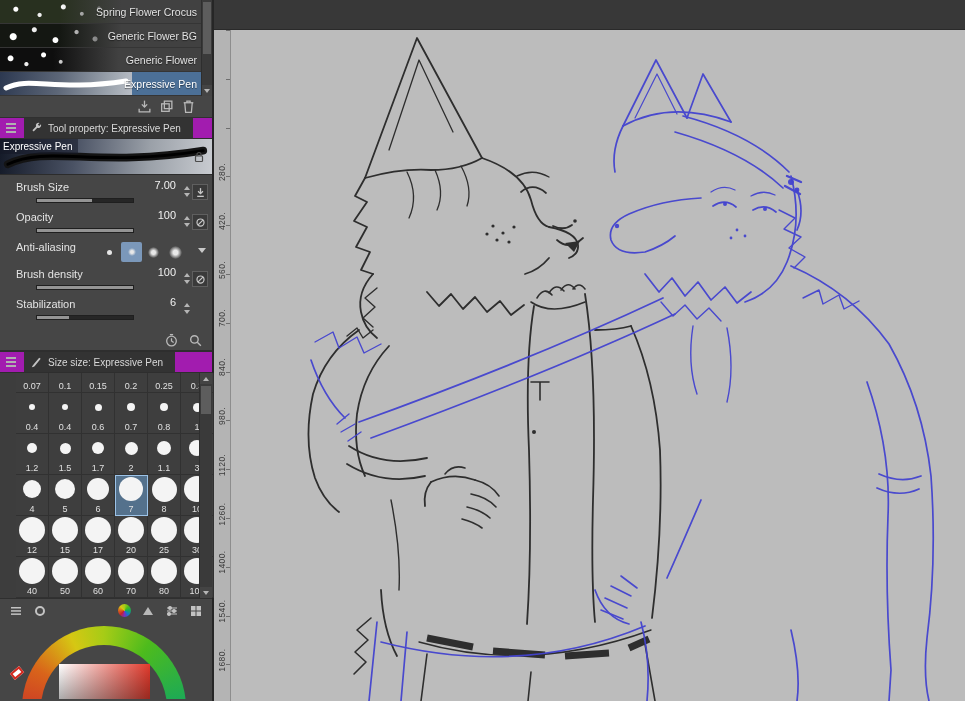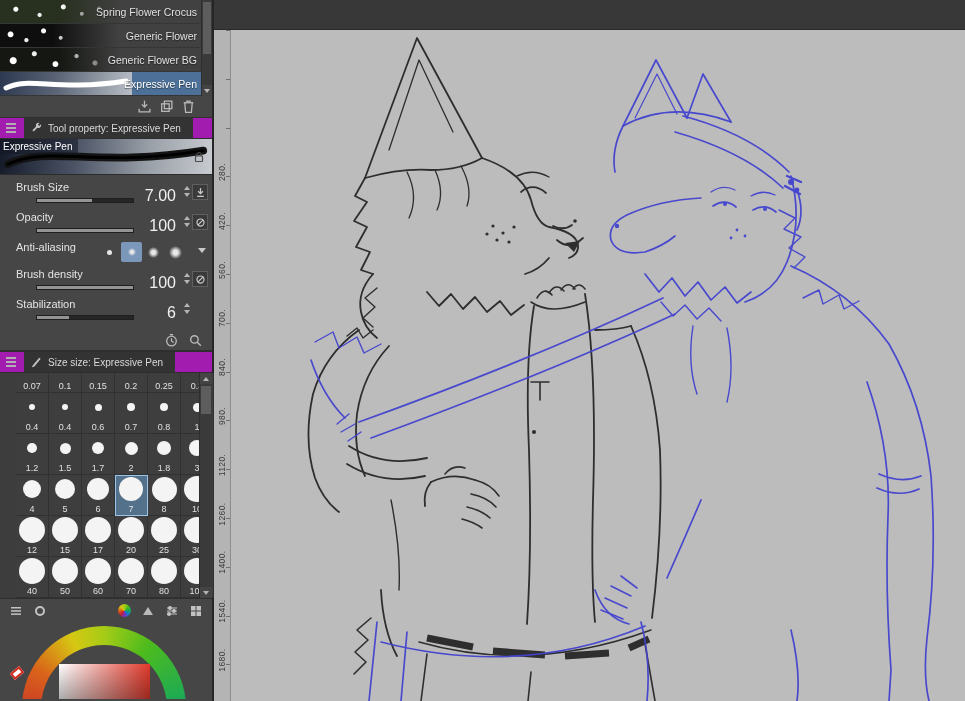--- a/index.html
+++ b/index.html
@@ -70,21 +70,21 @@
   .pv-label{position:absolute;left:0;top:0;font-size:10px;color:#fff;background:rgba(20,24,38,.55);padding:2px 6px 2px 3px;}
   .pv-lock{position:absolute;right:6px;top:50%;transform:translateY(-50%);width:14px;height:14px;}
   .pv-lock svg{width:14px;height:14px;display:block;}
 
   
   .tp-controls{padding:4px 0;background:#464646;}
   .ctl-row{position:relative;height:30px;}
   .ctl-label{position:absolute;left:16px;top:2px;font-size:11px;color:#e3e3e3;}
   .ctl-slider{position:absolute;left:36px;top:19px;width:98px;height:5px;background:#262626;border:1px solid #1f1f1f;box-sizing:border-box;}
   .ctl-fill{height:100%;background:#949494;}
-  .ctl-val{position:absolute;right:36px;top:8px;font-size:16px;color:#f0f0f0;text-align:right;min-width:34px;}
+  .ctl-val{position:absolute;right:36px;top:0;font-size:11px;color:#f0f0f0;text-align:right;min-width:34px;}
   .ctl-spin{position:absolute;right:22px;top:7px;display:flex;flex-direction:column;gap:3px;cursor:pointer;}
   .pbtn{position:absolute;right:4px;top:5px;width:16px;height:16px;background:#3a3a3a;border:1px solid #5f5f5f;box-sizing:border-box;display:flex;align-items:center;justify-content:center;cursor:pointer;}
   .pbtn svg{width:11px;height:11px;display:block;}
   .aa-row{height:27px;}
   .aa-group{position:absolute;right:26px;top:3px;display:flex;gap:1px;}
   .aa-opt{width:21px;height:20px;display:flex;align-items:center;justify-content:center;border-radius:2px;cursor:pointer;}
   .aa-opt.sel{background:#7b98ba;}
   .aa-dot{border-radius:50%;background:#e6e6e6;}
   .aa-dot.soft{background:radial-gradient(circle,#e8e8e8 25%,rgba(232,232,232,0) 72%);}
   .aa-chev{position:absolute;right:6px;top:9px;width:0;height:0;border-left:4px solid transparent;border-right:4px solid transparent;border-top:5px solid #c9c9c9;cursor:pointer;}
@@ -143,26 +143,26 @@
 
   <aside class="left">
 
     <div class="subtool">
       <div id="subtoolList">
           <div class="st-row">
             <div class="st-thumb t0"></div>
             <span class="st-label">Spring Flower Crocus</span>
           </div>
           <div class="st-row">
+            <div class="st-thumb t1"></div>
+            <span class="st-label">Generic Flower BG</span>
+          </div>
+          <div class="st-row">
             <div class="st-thumb t2"></div>
             <span class="st-label">Generic Flower</span>
-          </div>
-          <div class="st-row">
-            <div class="st-thumb t1"></div>
-            <span class="st-label">Generic Flower BG</span>
           </div>
           <div class="st-row sel">
             <div class="st-thumb t3">
               <svg viewBox="0 0 132 23">
                 <path d="M6 16 C 30 4, 55 20, 126 9" stroke="#fff" stroke-width="5" fill="none" stroke-linecap="round"></path>
               </svg>
             </div>
             <span class="st-label">Expressive Pen</span>
           </div>
         </div>
@@ -437,21 +437,21 @@
               <div class="size-cell full">
                 <div class="dotwrap">
                   <div class="size-dot" style="width: 13px; height: 13px;"></div>
                 </div>
                 <div class="size-num">2</div>
               </div>
               <div class="size-cell full">
                 <div class="dotwrap">
                   <div class="size-dot" style="width: 14px; height: 14px;"></div>
                 </div>
-                <div class="size-num">1.8</div>
+                <div class="size-num">1.1</div>
               </div>
               <div class="size-cell full">
                 <div class="dotwrap">
                   <div class="size-dot" style="width: 16px; height: 16px;"></div>
                 </div>
                 <div class="size-num">3</div>
               </div>
             </div>
             <div class="size-row">
               <div class="size-cell full">

